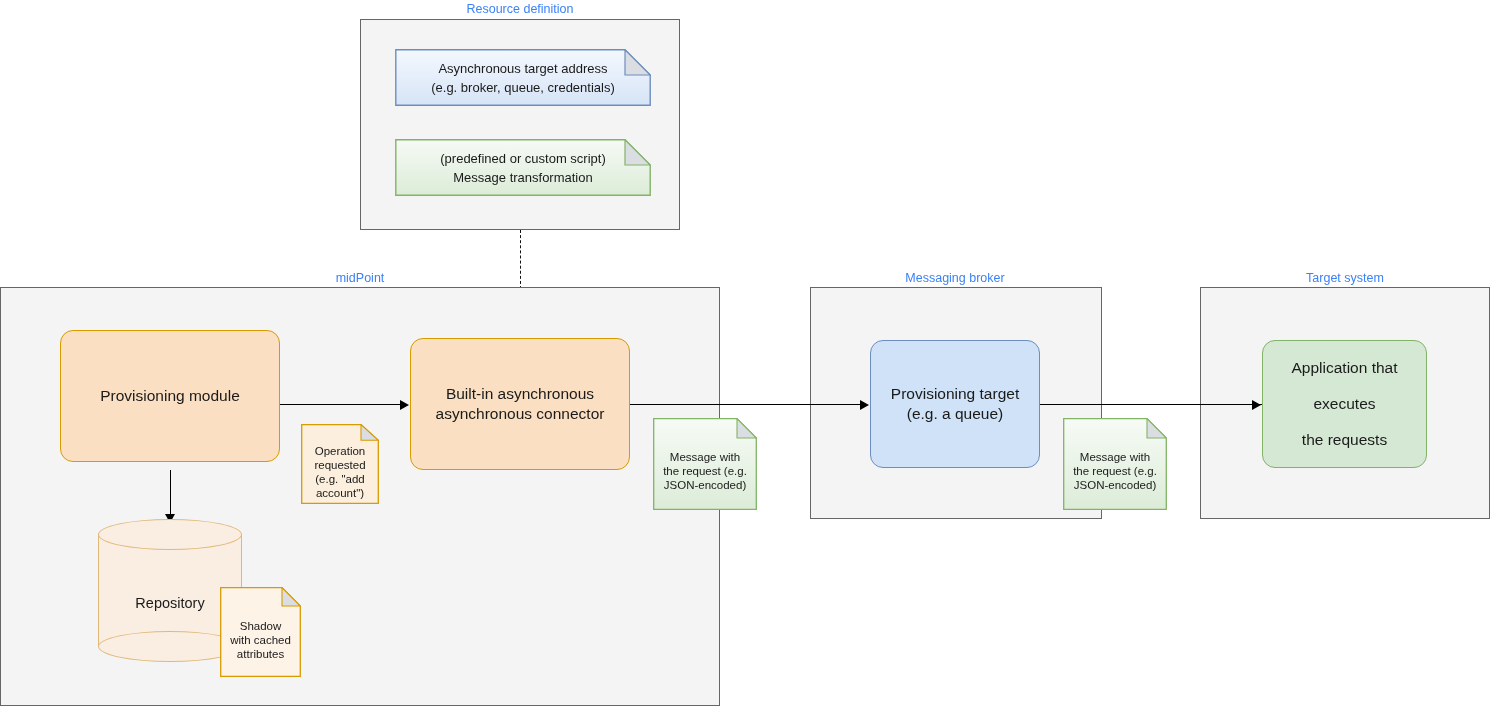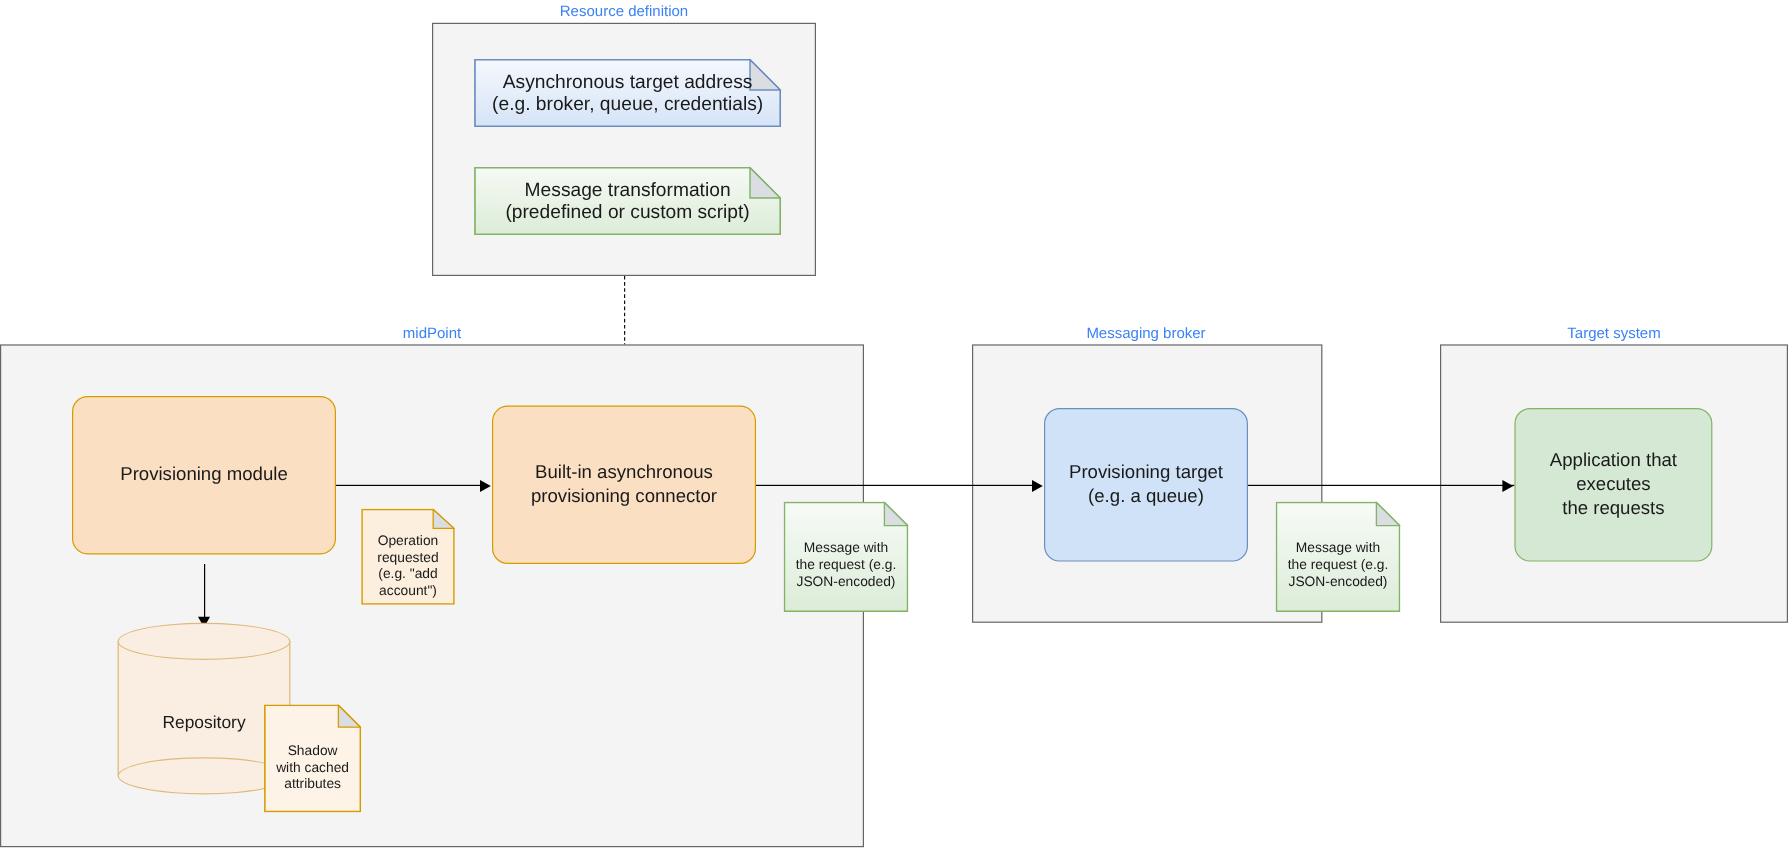--- a/index.html
+++ b/index.html
@@ -101,21 +101,21 @@
     padding: 0 5px;
     width: 100%;
   }
   .note-shape {
     position: absolute;
     inset: 0;
     z-index: 1;
   }
   .note-shape svg { display: block; width: 100%; height: 100%; }
 
-  .note-lg { font-size: 16px; line-height: 19px; }
+  .note-lg { font-size: 13px; line-height: 19px; }
 
   
   .line-h {
     position: absolute;
     height: 0;
     border-top: 1.5px solid #000000;
   }
   .line-v {
     position: absolute;
     width: 0;
@@ -176,38 +176,38 @@
           <linearGradient id="gradGreen1" x1="0" y1="0" x2="0" y2="1">
             <stop offset="0%" stop-color="#f6faf5"></stop>
             <stop offset="100%" stop-color="#dcecd8"></stop>
           </linearGradient>
         </defs>
         <path d="M0.8,0.8 H230 L255.2,26 V56.2 H0.8 Z" fill="url(#gradGreen1)" stroke="#82b366" stroke-width="1.4"></path>
         <path d="M230,0.8 L255.2,26 H230 Z" fill="#dadee2" stroke="#82b366" stroke-width="1.2"></path>
       </svg>
     </div>
     <div class="note-inner">
+      <div>(predefined or custom script)</div>
       <div>Message transformation</div>
-      <div>(predefined or custom script)</div>
     </div>
   </div>
 
   <div class="dashed-v" style="left:520px; top:230px; height:110px;"></div>
 
   <div class="group-label abs" style="left:240px; top:271px; width:240px;">midPoint</div>
 
   <div class="abs group-box" style="left:0px; top:287px; width:720px; height:419px;"></div>
 
   <div class="abs node node-orange" style="left:60px; top:330px; width:220px; height:132px;">
     <span>Provisioning module</span>
   </div>
 
   <div class="abs node node-orange" style="left:410px; top:338px; width:220px; height:132px; flex-direction:column;">
     <span>Built-in asynchronous</span>
-    <span>provisioning connector</span>
+    <span>asynchronous connector</span>
   </div>
 
   <div class="line-h" style="left:280px; top:404px; width:121px;"></div>
   <div class="arrow-r" style="left:400px; top:399.5px;"></div>
 
   <div class="line-v" style="left:170px; top:470px; height:49px;"></div>
   <div class="arrow-d" style="left:165px; top:514px;"></div>
 
   <div class="abs cylinder-wrap" style="left:98px; top:519px; width:144px; height:141px;">
     <div class="cyl-body" style="top:15px; height:112px;"></div>
@@ -297,19 +297,19 @@
     </div>
   </div>
 
   <div class="group-label abs" style="left:1225px; top:271px; width:240px;">Target system</div>
 
   <div class="abs group-box" style="left:1200px; top:287px; width:290px; height:232px;"></div>
 
   <div class="line-h" style="left:1040px; top:404px; width:222px;"></div>
   <div class="arrow-r" style="left:1252px; top:399.5px;"></div>
 
-  <div class="abs node node-green" style="left:1262px; top:340px; width:165px; height:128px; flex-direction:column;">
+  <div class="abs node node-green" style="left:1262px; top:340px; width:165px; height:128px; flex-direction:column;gap:16px;">
     <span>Application that</span>
     <span>executes</span>
     <span>the requests</span>
   </div>
 
 </div>
 
 </body></html>

